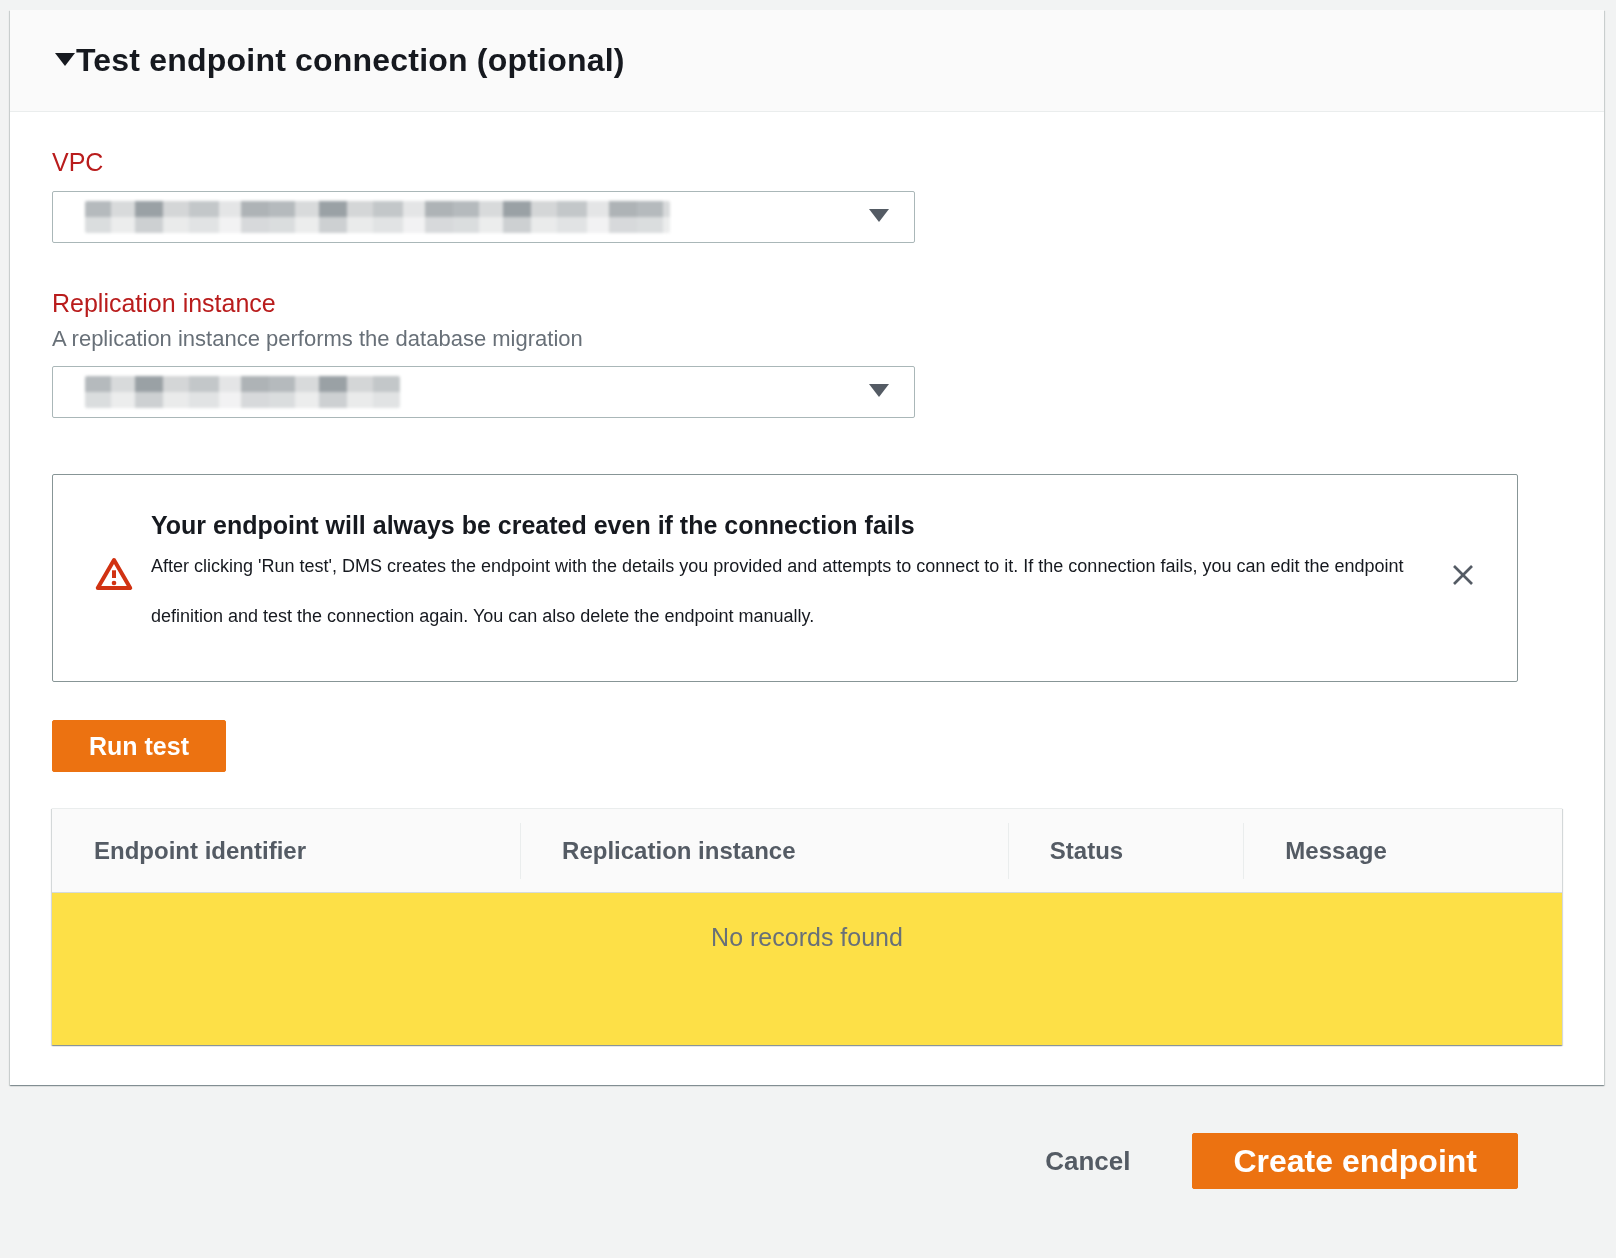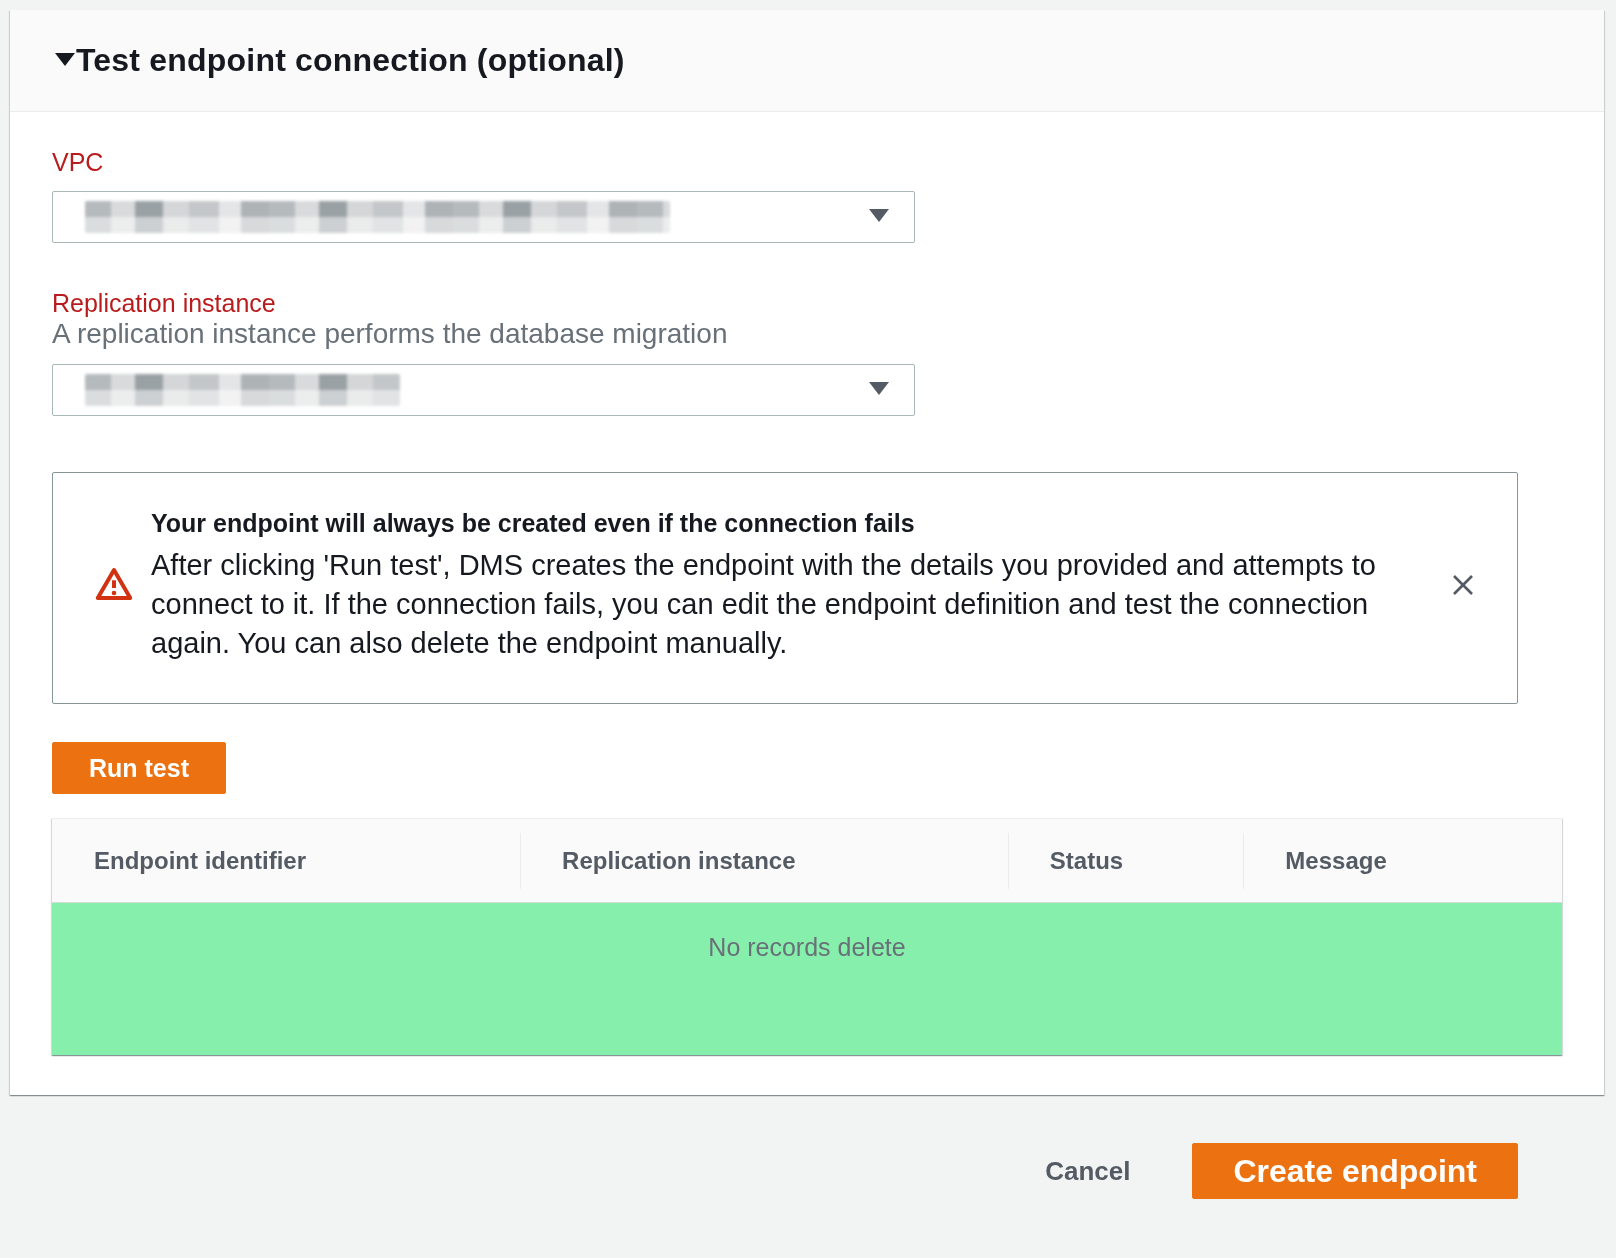--- a/index.html
+++ b/index.html
@@ -26,21 +26,21 @@
     border-bottom:1px solid #eaeded;
     cursor:pointer;
   }
   .panel-title { font-size:32px; font-weight:700; letter-spacing:.2px; }
   .tri-down { display:block; }
 
   .panel-body { padding:36px 42px 40px; }
 
   
   .field-label { font-size:25px; color:#b91c1c; }
-  .field-desc { font-size:28px; color:#687078; }
+  .field-desc { font-size:22px; color:#687078; margin-top:8px; }
 
   .select-control {
     margin-top:14px;
     width:863px;
     height:52px;
     background:#fff;
     border:1px solid #aab7b8;
     border-radius:2px;
     display:flex;
     align-items:center;
@@ -68,21 +68,21 @@
     border:1px solid #879596;
     border-radius:2px;
     background:#fff;
     padding:34px 34px 40px 42px;
     display:flex;
     align-items:center;
   }
   .alert-icon { flex:0 0 auto; margin:2px 18px 0 0; }
   .alert-text { flex:1 1 auto; max-width:1300px; }
   .alert-title { font-size:25px; font-weight:700; line-height:32px; }
-  .alert-body { font-size:29px; line-height:39px; margin-top:7px; }
+  .alert-body { font-size:18px; line-height:50px; }
   .alert-close {
     flex:0 0 auto;
     margin-left:auto;
     background:none; border:none; cursor:pointer;
     padding:6px; line-height:0;
   }
 
   
   .btn {
     border:1px solid transparent;
@@ -110,23 +110,23 @@
   .btn-link {
     background:none; border:none;
     font-family:inherit;
     font-size:26px; font-weight:700;
     color:#545b64;
     cursor:pointer;
   }
 
   
   .table-card {
-    margin-top:24px;
+    margin-top:36px;
     border-top:1px solid #eaeded;
-    background:#86efac;
+    background:#fde047;
     box-shadow:0 1px 1px rgba(0,28,36,.3),1px 1px 1px rgba(0,28,36,.12),-1px 1px 1px rgba(0,28,36,.12);
   }
   .table-header {
     display:flex;
     align-items:center;
     height:84px;
     background:#fafafa;
     border-bottom:1px solid #d5dbdb;
     font-size:24px;
     font-weight:700;
@@ -226,21 +226,21 @@
 
     <button class="btn btn-primary btn-run">Run test</button>
 
     <div class="table-card">
       <div class="table-header">
         <div class="th th-endpoint">Endpoint identifier</div>
         <div class="th th-instance">Replication instance</div>
         <div class="th th-status">Status</div>
         <div class="th th-message">Message</div>
       </div>
-      <div class="table-empty">No records delete</div>
+      <div class="table-empty">No records found</div>
     </div>
 
   </div>
 </div>
 
 <div class="footer">
   <button class="btn-link">Cancel</button>
   <button class="btn btn-primary btn-create">Create endpoint</button>
 </div>
 

